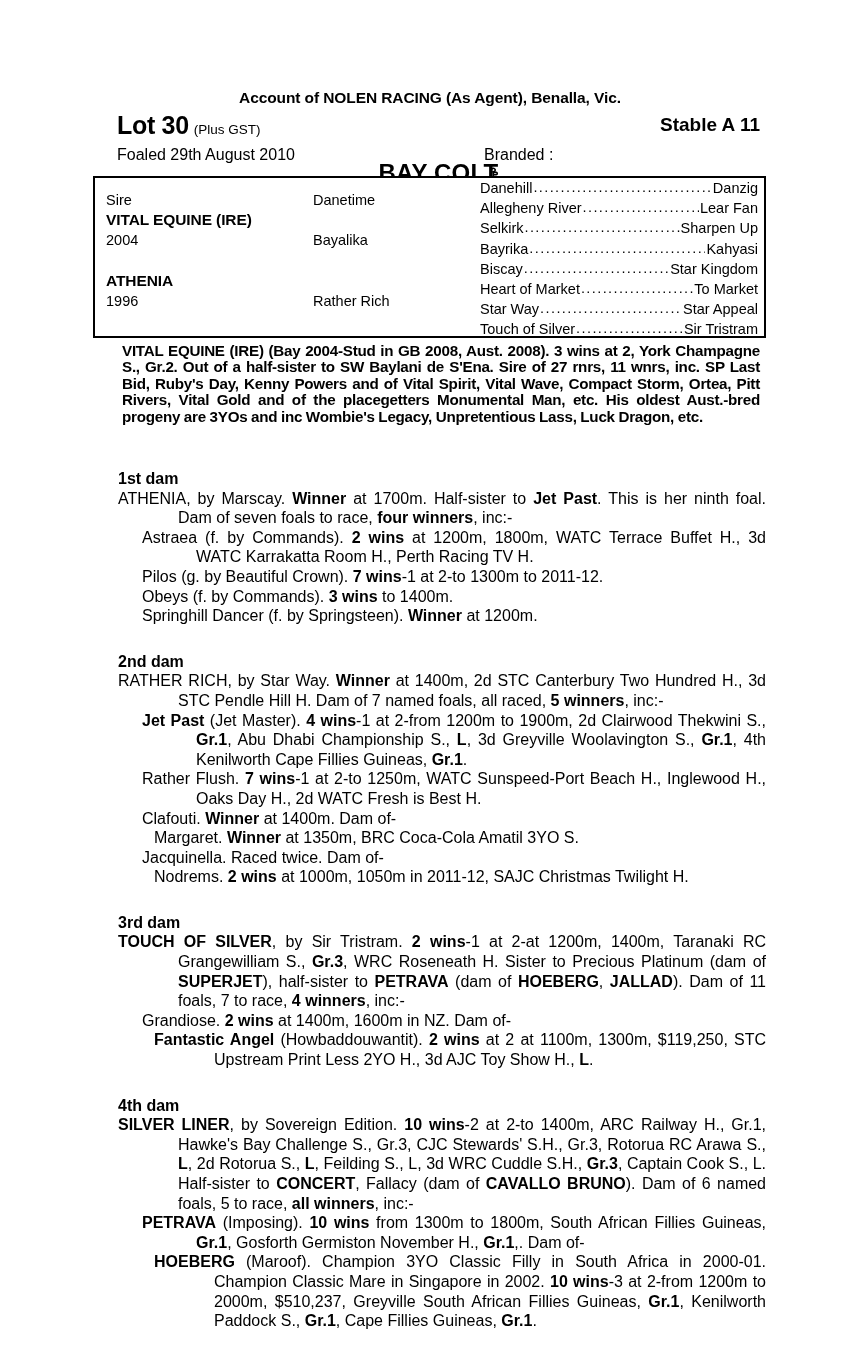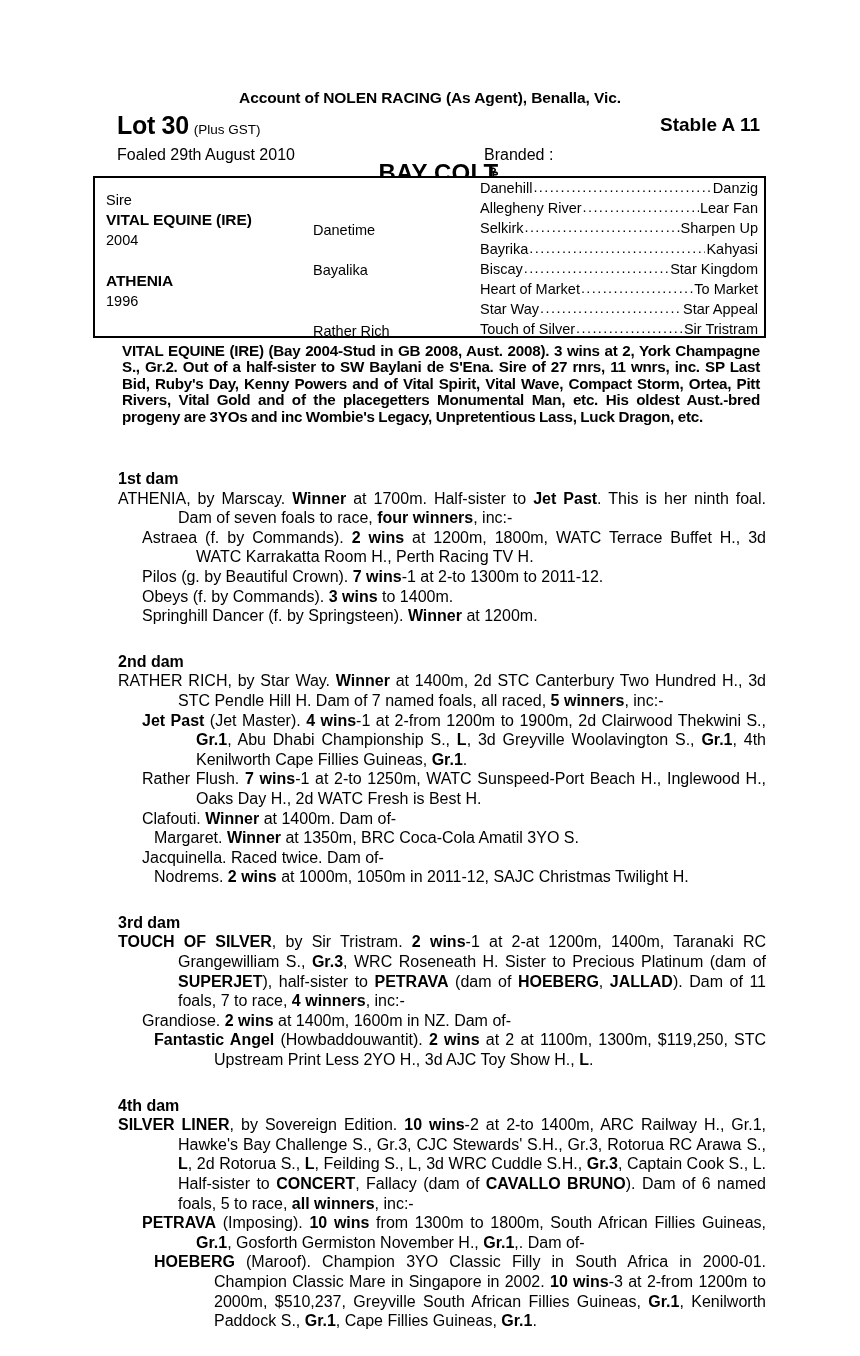--- a/index.html
+++ b/index.html
@@ -149,21 +149,20 @@
   }
   .ped-row .c1 {
     position: absolute;
     left: 11px;
     top: 0;
   }
   .ped-row .c2 {
     position: absolute;
     left: 218px;
     top: 0;
-    margin-top: 30px;
   }
   .ped-row.bold .c1 { font-weight: bold; font-size: 15.5px; letter-spacing: -0.1px;}
 
   .gen-row {
     display: flex;
     align-items: baseline;
     height: 20.2px;
     line-height: 20.2px;
     font-size: 14.5px;
     white-space: nowrap;

